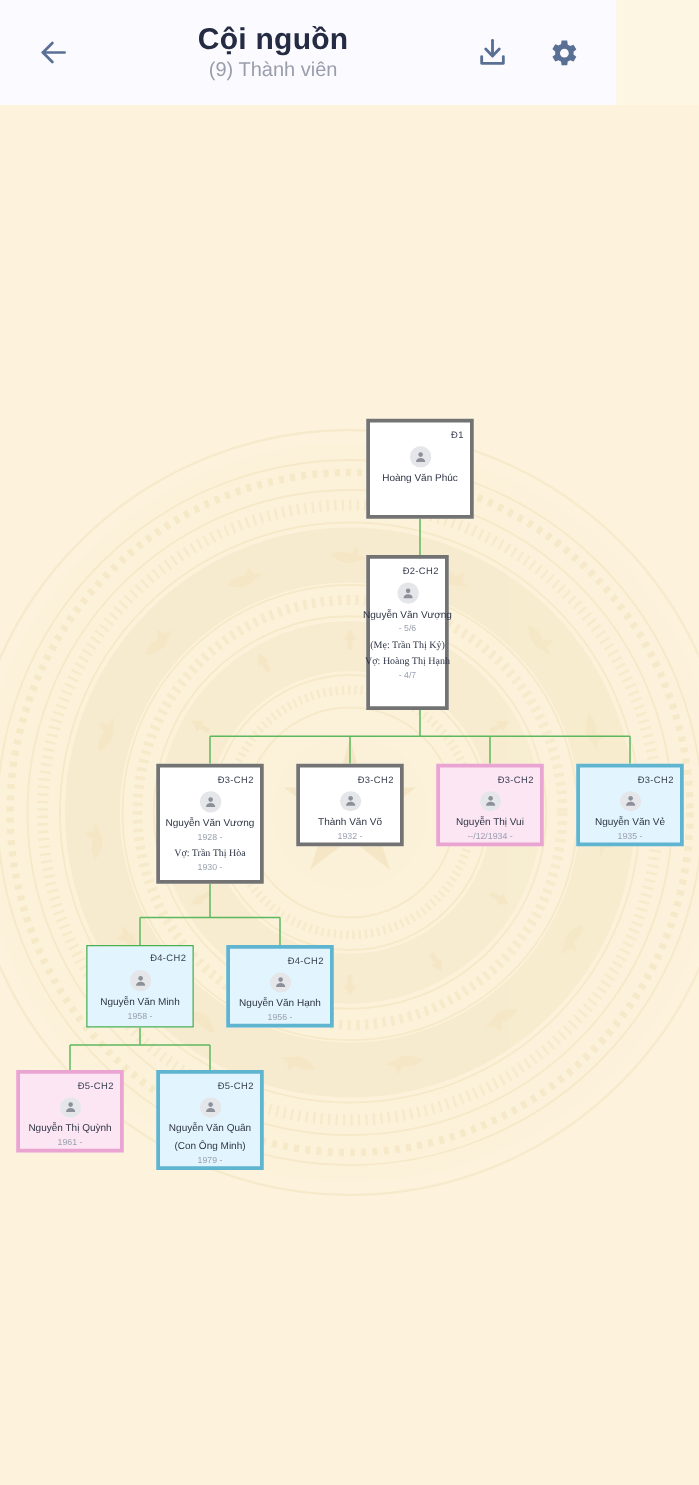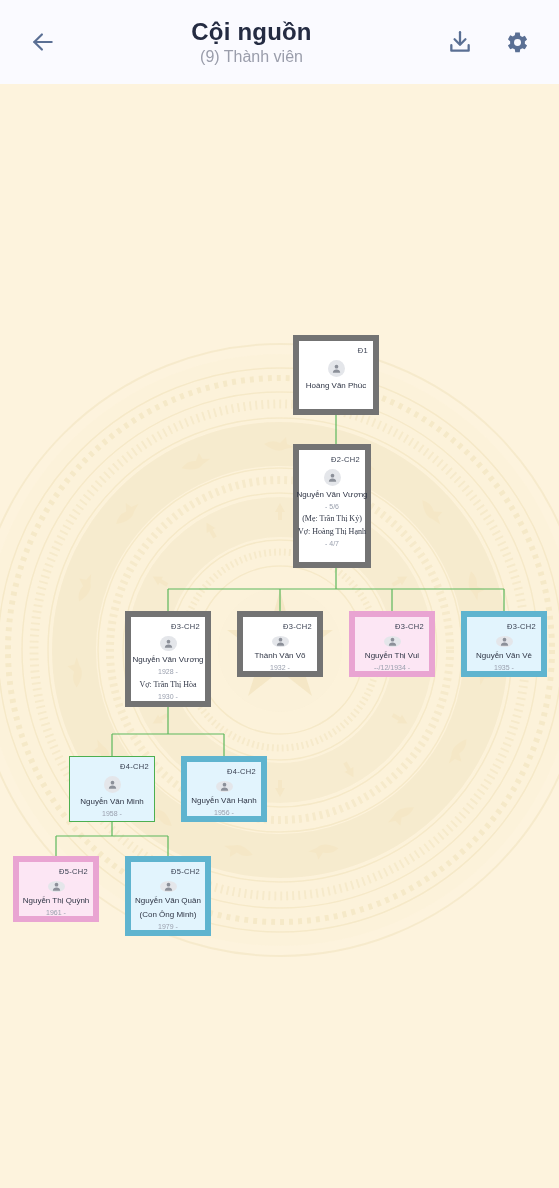--- a/index.html
+++ b/index.html
@@ -6,21 +6,21 @@
   html, body {
     width: 559px; height: 1188px;
     font-family: "Liberation Sans", sans-serif;
     overflow: hidden;
     background: #fdf6e3;
   }
 
   
   .header {
     position: absolute; left: 0; top: 0;
-    width: 559px; height: 84px;
+    width: 493px; height: 84px;
     background: #fafaff;
     display: flex; align-items: center;
     padding: 0 20px;
     z-index: 40;
   }
   .hdr-btn {
     width: 46px; height: 46px;
     display: flex; align-items: center; justify-content: center;
     flex: 0 0 auto;
     cursor: pointer;
@@ -58,21 +58,21 @@
     pointer-events: none;
   }
 
   
   .tree-layer { position: absolute; left: 0; top: 0; width: 559px; height: 1104px; }
   .edges { position: absolute; left: 0; top: 0; }
 
   .node {
     position: absolute;
     background: #ffffff;
-    border: 6px solid #737373;
+    border: 3px solid #737373;
     display: flex; flex-direction: column;
     align-items: center;
     padding-top: 6px;
     cursor: pointer;
   }
   .node.pink  { background: #fce6f4; border-color: #e9a4d2; }
   .node.blue  { background: #e2f4fd; border-color: #5fb4cf; }
   .node.sel   { border-color: #4caf50; border-width: 1.5px; }
 
   .node-code {
@@ -302,21 +302,21 @@
       <div class="node-code">Đ1</div>
       <div class="avatar">
         <svg width="11" height="11" viewBox="0 0 24 24" fill="#8c9099">
           <circle cx="12" cy="8" r="4"></circle>
           <path d="M4 21c0-4.4 3.6-7 8-7s8 2.6 8 7z"></path>
         </svg>
       </div>
       <div class="node-name">Hoàng Văn Phúc</div>
     </div>
 
-    <div class="node" style="left:293px; top:360px; width:78px; height:124px;">
+    <div class="node" style="left:293px; top:360px; width:66px; height:124px;">
       <div class="node-code">Đ2-CH2</div>
       <div class="avatar">
         <svg width="11" height="11" viewBox="0 0 24 24" fill="#8c9099">
           <circle cx="12" cy="8" r="4"></circle>
           <path d="M4 21c0-4.4 3.6-7 8-7s8 2.6 8 7z"></path>
         </svg>
       </div>
       <div class="node-name">Nguyễn Văn Vượng</div>
       <div class="node-line">- 5/6</div>
       <div class="node-line dark">(Mẹ: Trần Thị Kỷ)</div>

